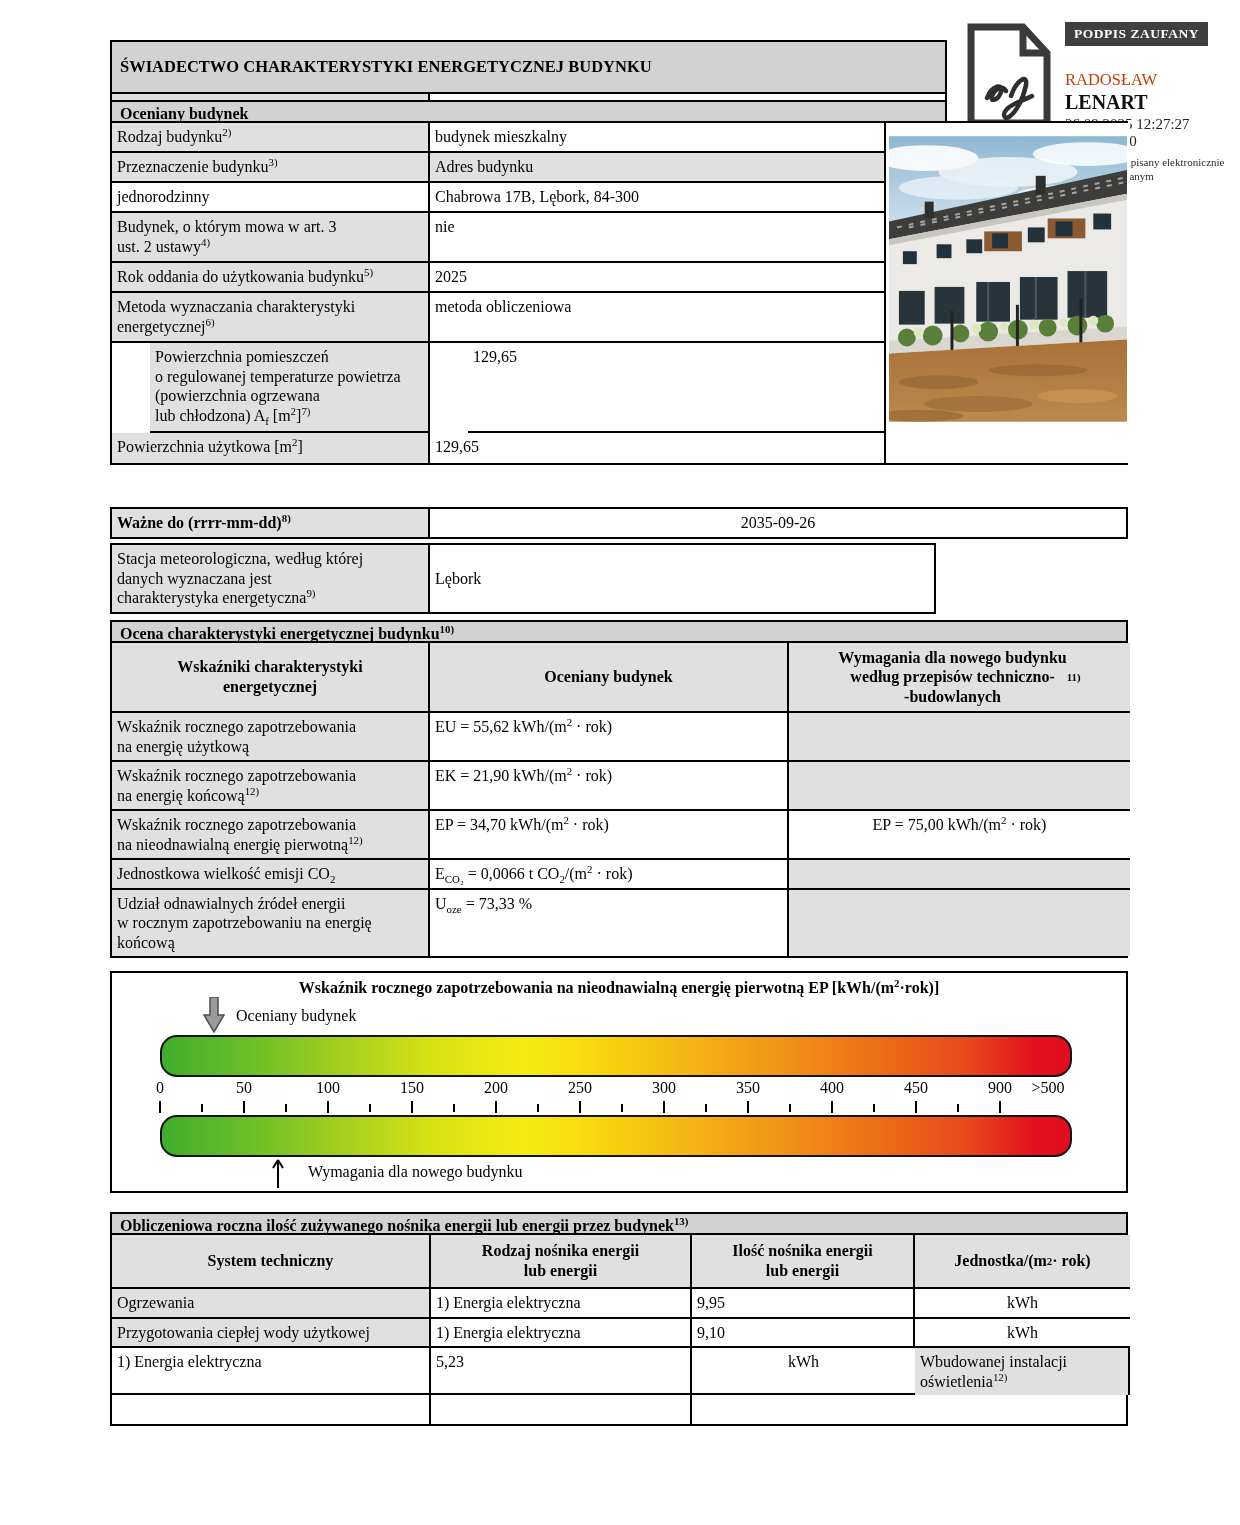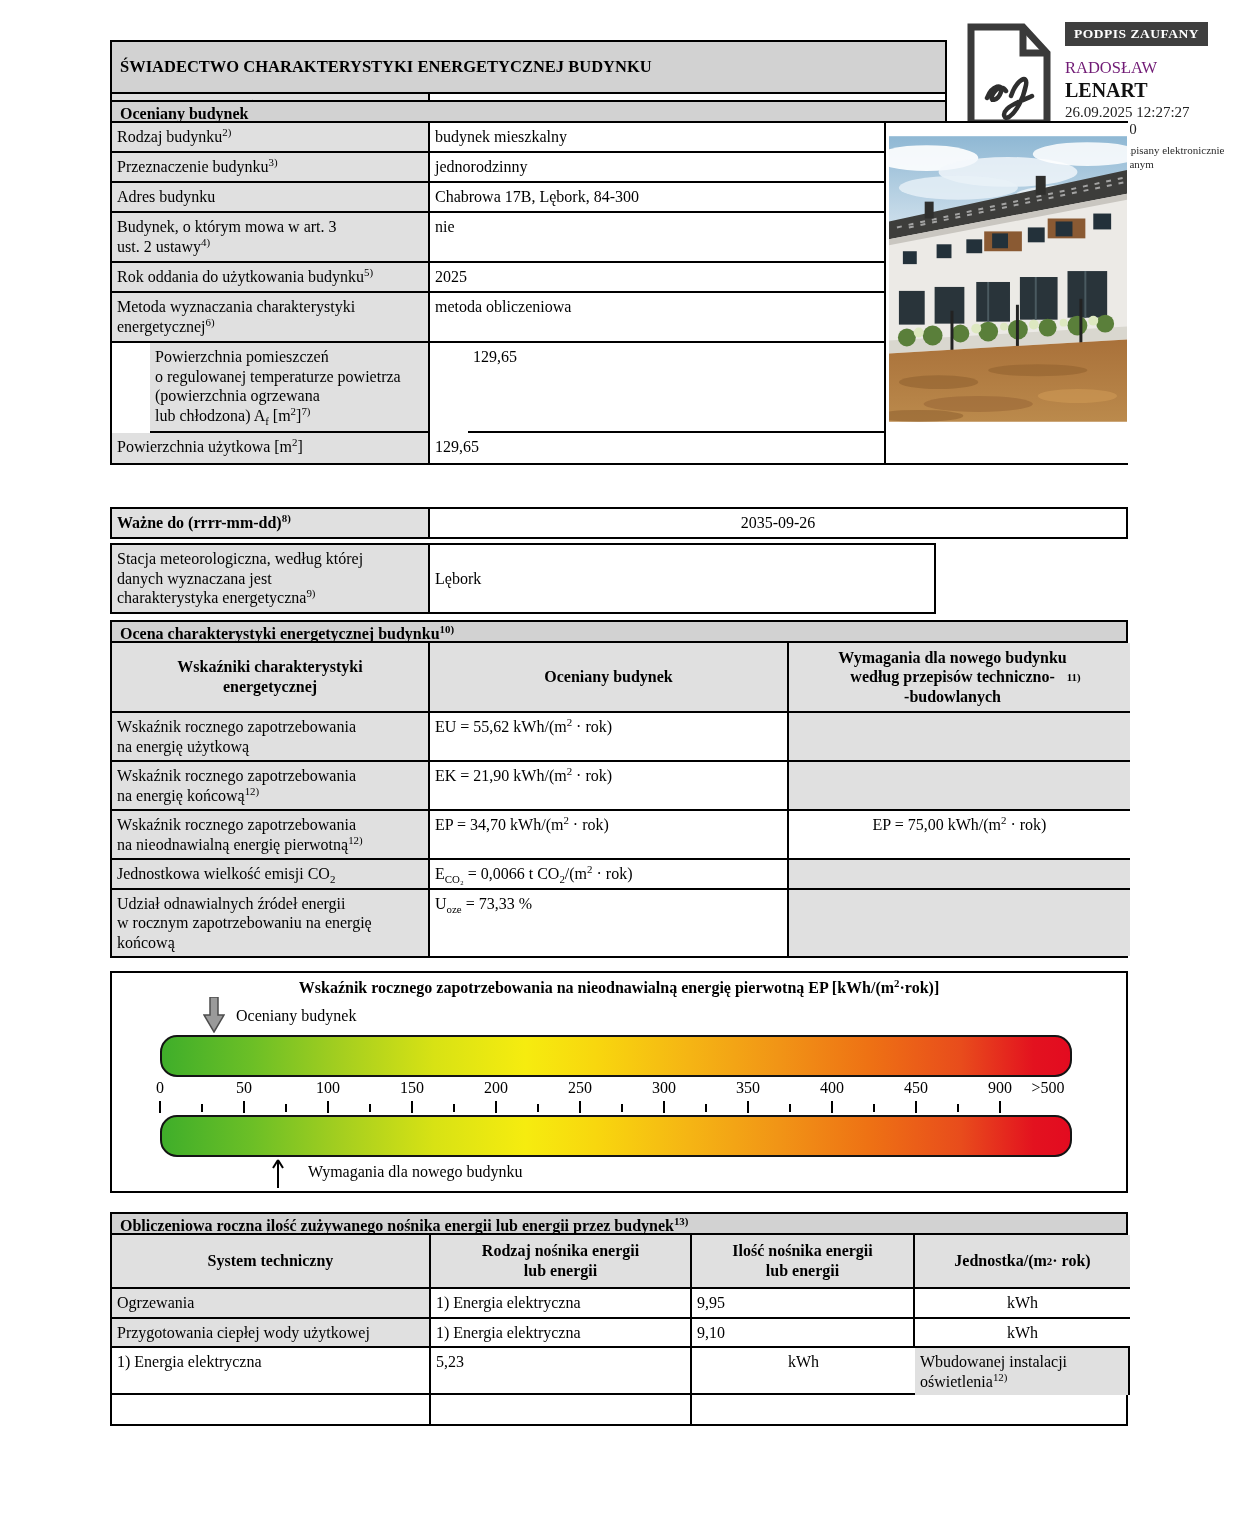--- a/index.html
+++ b/index.html
@@ -25,21 +25,21 @@
   #title-table{left:110px;top:40px;width:837px;grid-template-columns:318px 1fr;}
   #title-table .titlebar{grid-column:1/3;background:#d2d2d2;font-weight:bold;
       border-bottom:2px solid #000;padding:15px 8px;font-size:16.5px;}
   
   #sig{position:absolute;left:961px;top:20px;width:278px;height:120px;
        font-family:Liberation Serif, serif;}
   #sig .icon{position:absolute;left:0;top:2px;}
   #sig .stext{position:absolute;left:104px;top:2px;width:174px;}
   #sig .badge{display:inline-block;background:#3f3f3f;color:#fff;font-weight:bold;
       font-size:13.5px;letter-spacing:.5px;padding:4px 9px;}
-  #sig .fname{font-size:16.5px;color:#701a75;margin-top:12px;}
+  #sig .fname{font-size:16.5px;color:#c2410c;margin-top:24px;}
   #sig .lname{font-size:20px;font-weight:bold;color:#111;margin-top:1px;}
   #sig .stamp{font-size:15px;color:#222;margin-top:2px;}
   #sig .note{font-size:11px;color:#2a2a2a;margin-top:6px;line-height:1.25;}
 
   
   #b-header{left:110px;top:100px;width:837px;}
   #b-table{left:110px;top:121px;width:1018px;grid-template-columns:318px 456px 244px;}
   #photo-cell{grid-area:1/3/9/4;border-right:none;border-bottom:none;padding:12px 0 0 0;
       background:#fff;display:flex;justify-content:center;align-items:flex-start;}
 
@@ -179,22 +179,22 @@
         <ellipse cx="50" cy="248" rx="40" ry="7" fill="#8a5c2b" opacity="0.5"></ellipse>
         <ellipse cx="150" cy="236" rx="50" ry="6" fill="#8a5c2b" opacity="0.45"></ellipse>
         <ellipse cx="90" cy="270" rx="55" ry="8" fill="#946233" opacity="0.5"></ellipse>
         <ellipse cx="190" cy="262" rx="40" ry="7" fill="#cf9a55" opacity="0.6"></ellipse>
         <ellipse cx="30" cy="282" rx="45" ry="6" fill="#8a5c2b" opacity="0.5"></ellipse>
       </svg>
     </div>
     <div class="cell gray mh34">Rodzaj budynku<sup>2)</sup></div>
     <div class="cell mh34">budynek mieszkalny</div>
     <div class="cell gray mh34">Przeznaczenie budynku<sup>3)</sup></div>
+    <div class="cell gray mh34">Adres budynku</div>
     <div class="cell mh34">jednorodzinny</div>
-    <div class="cell gray mh34">Adres budynku</div>
     <div class="cell mh34">Chabrowa 17B, Lębork, 84-300</div>
     <div class="cell gray mh52">Budynek, o którym mowa w art. 3<br>ust. 2 ustawy<sup>4)</sup></div>
     <div class="cell mh52">nie</div>
     <div class="cell gray mh34">Rok oddania do użytkowania budynku<sup>5)</sup></div>
     <div class="cell mh34">2025</div>
     <div class="cell gray mh52">Metoda wyznaczania charakterystyki<br>energetycznej<sup>6)</sup></div>
     <div class="cell mh52">metoda obliczeniowa</div>
     <div class="cell gray mh92">Powierzchnia pomieszczeń<br>o regulowanej temperaturze powietrza<br>(powierzchnia ogrzewana<br>lub chłodzona) A<sub>f</sub> [m<sup>2</sup>]<sup>7)</sup></div>
     <div class="cell mh92">129,65</div>
     <div class="cell gray noB mh34">Powierzchnia użytkowa [m<sup>2</sup>]</div>

